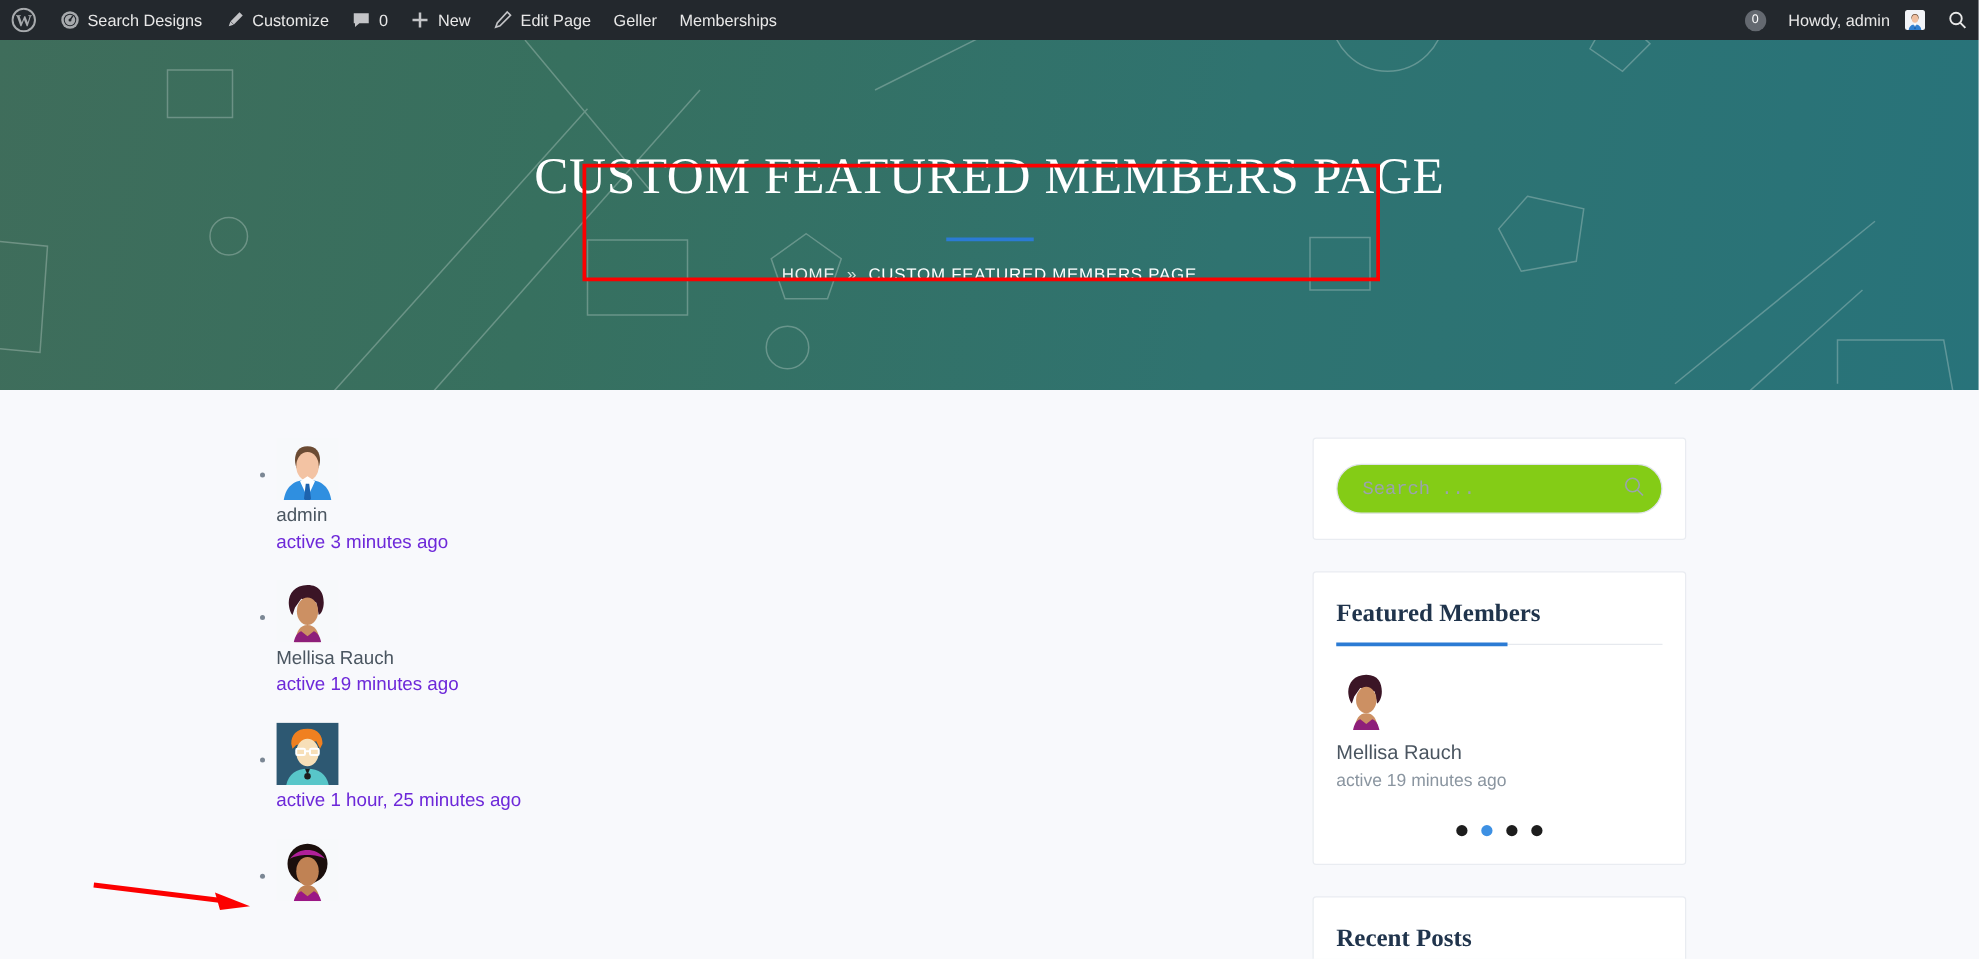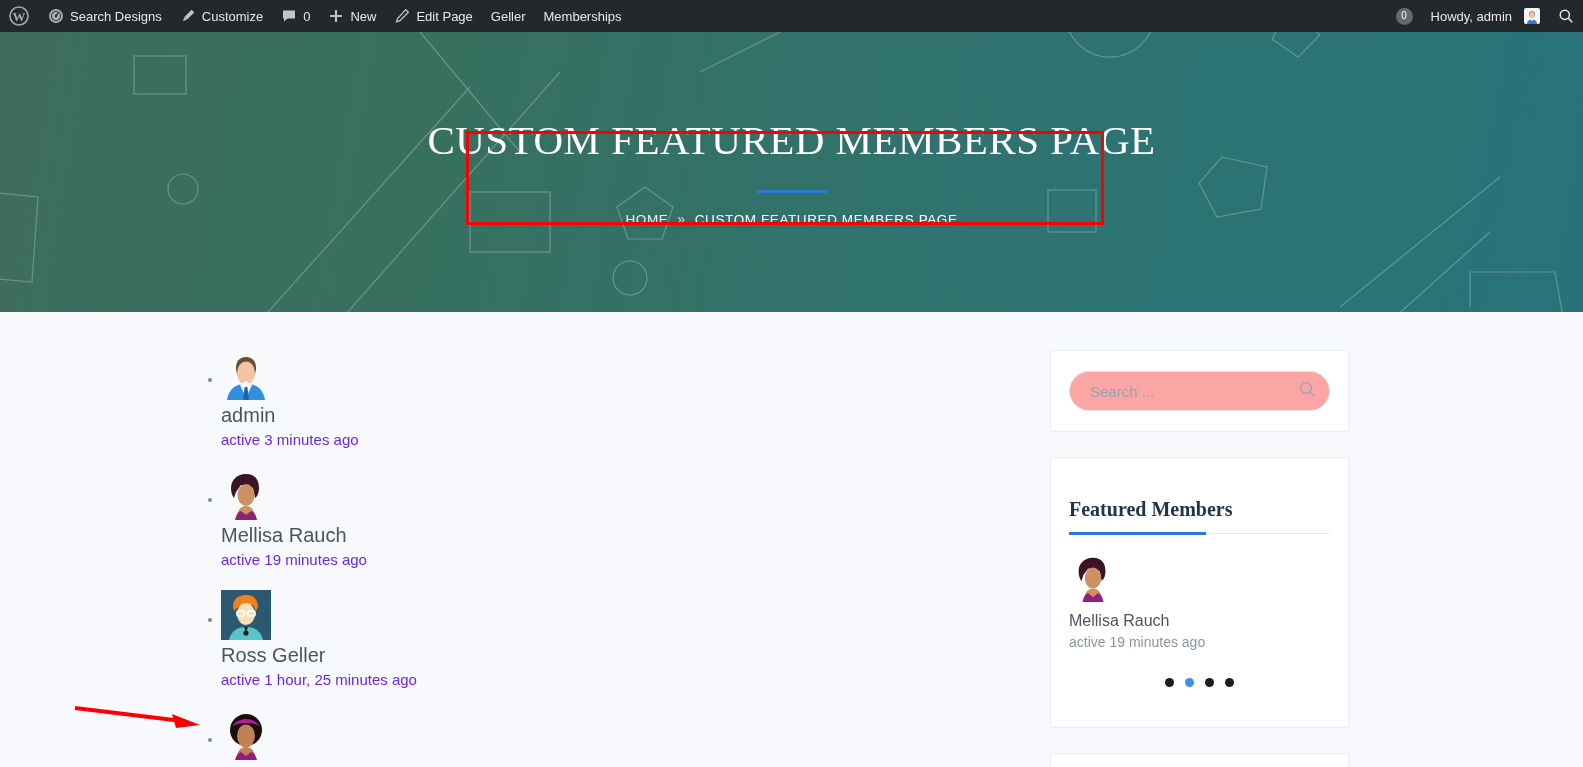--- a/index.html
+++ b/index.html
@@ -104,45 +104,45 @@
     width: 4px; height: 4px; border-radius: 50%;
     background: #7b8794;
   }
   .m-avatar {
     width: 50px; height: 50px;
     overflow: hidden; display: block;
   }
   .m-name {
     display: block;
     margin-top: 4px;
-    font-size: 20px; color: #4a5560;
+    font-size: 15px; color: #4a5560;
   }
   .m-activity {
     display: block; margin-top: 4px;
     font-size: 15px; color: #6d28d9;
   }
 
   
   .widget {
     background: #ffffff;
     border: 1px solid #e9ecf1;
     border-radius: 3px;
     margin-bottom: 25px;
-    padding: 40px 18px;
+    padding: 22px 18px;
   }
   #search-widget { padding: 20px 18px; }
   .search-wrap { position: relative; }
   #search-input {
     width: 100%; height: 40px;
     padding: 0 42px 0 20px;
     border: 1px solid #dfe3ea;
     border-radius: 20px;
     font-size: 15px; color: #555e68;
-    font-family: Liberation Sans, sans-serif;
-    background: #fca5a5; outline: none;
+    font-family: Liberation Mono, monospace;
+    background: #84cc16; outline: none;
   }
   #search-input::placeholder { color: #9aa3ad; }
   #search-submit {
     position: absolute; right: 14px; top: 50%;
     transform: translateY(-50%);
     background: none; border: none; cursor: pointer;
     display: flex; align-items: center; padding: 0;
   }
   .widget-title {
     font-family: "Liberation Serif", serif;
@@ -360,21 +360,20 @@
               <g fill="none" stroke="#ffffff" stroke-width="1.6">
                 <rect x="16" y="21" width="7" height="5" rx="1"></rect>
                 <rect x="27" y="21" width="7" height="5" rx="1"></rect>
                 <line x1="23" y1="23" x2="27" y2="23"></line>
               </g>
               <path d="M8 50c2-9 8-13 17-13s15 4 17 13z" fill="#58c6c9"></path>
               <circle cx="25" cy="43" r="2.6" fill="#1d1d1d"></circle>
               <path d="M23 37h4l-2 5z" fill="#1d1d1d"></path>
             </svg>
         </span>
-        <span class="m-name">Ross Geller</span>
         <span class="m-activity">active 1 hour, 25 minutes ago</span>
       </li>
 
       <li class="member-item">
         <span class="m-avatar">
           <svg width="50" height="50" viewBox="0 0 50 50">
               <rect width="50" height="50" fill="#f7f9fb"></rect>
               <ellipse cx="25" cy="20" rx="16" ry="16" fill="#1b0f0c"></ellipse>
               <ellipse cx="25" cy="26" rx="9" ry="11.5" fill="#c08254"></ellipse>
               <path d="M11 16c4-5 9-7 14-7s10 2 14 7c-4-2-8-3-14-3s-10 1-14 3z" fill="#b0209a"></path>

